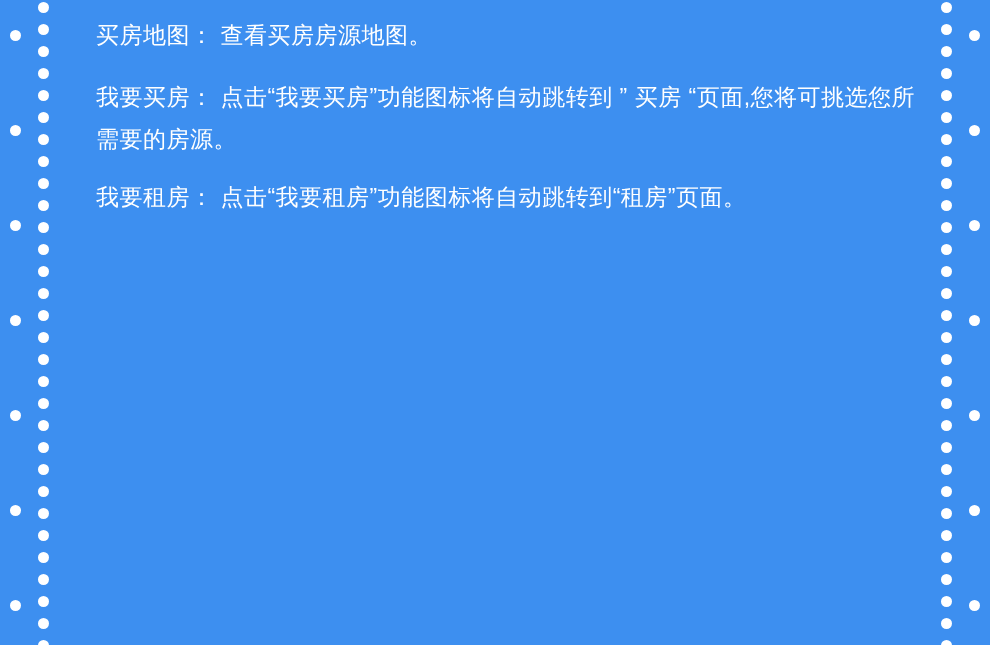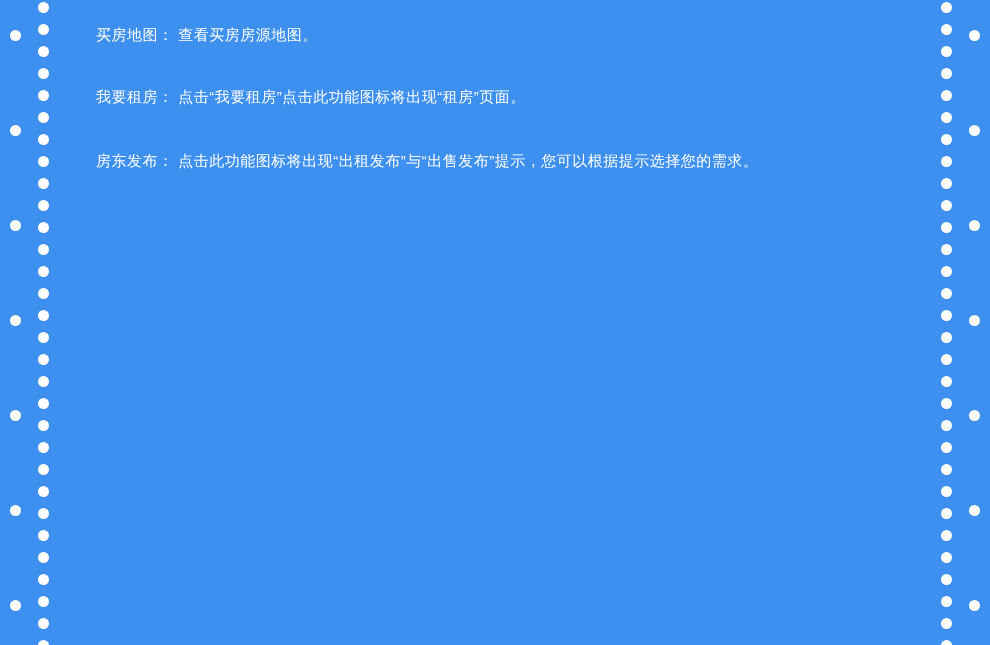--- a/index.html
+++ b/index.html
@@ -48,21 +48,21 @@
     position: absolute;
     left: 96px;
     top: 0;
     width: 830px;
     height: 645px;
     box-sizing: border-box;
     padding-top: 14px;
   }
   .entry {
     color: #ffffff;
-    font-size: 15px;
+    font-size: 23px;
     line-height: 42px;
     letter-spacing: 0.5px;
     margin: 0 0 20px 0;
     text-align: left;
     white-space: normal;
   }
   .entry.tight { margin-bottom: 22px; }
   .entry.two-line { margin-bottom: 16px; }
 </style>
 </head>
@@ -144,17 +144,17 @@
       <span class="dot outer" style="top: 125px; background: rgb(255, 255, 255);"></span>
       <span class="dot outer" style="top: 220px; background: rgb(255, 255, 255);"></span>
       <span class="dot outer" style="top: 315px; background: rgb(255, 255, 255);"></span>
       <span class="dot outer" style="top: 410px; background: rgb(255, 255, 255);"></span>
       <span class="dot outer" style="top: 505px; background: rgb(255, 255, 255);"></span>
       <span class="dot outer" style="top: 600px; background: rgb(255, 255, 255);"></span>
     </div>
 
   <div class="content">
     <p class="entry">买房地图： 查看买房房源地图。</p>
-    <p class="entry tight">我要租房： 点击“我要租房”点击此功能图标将出现“租房”页面。</p>
-    <p class="entry two-line">房东发布： 点击此功能图标将出现“出租发布”与“出售发布”提示，您可以根据提示选择您的需求。</p>
+    <p class="entry two-line">我要买房： 点击“我要买房”功能图标将自动跳转到 ” 买房 “页面,您将可挑选您所需要的房源。</p>
+    <p class="entry tight">我要租房： 点击“我要租房”功能图标将自动跳转到“租房”页面。</p>
   </div>
 
 </div>
 
 </body></html>

